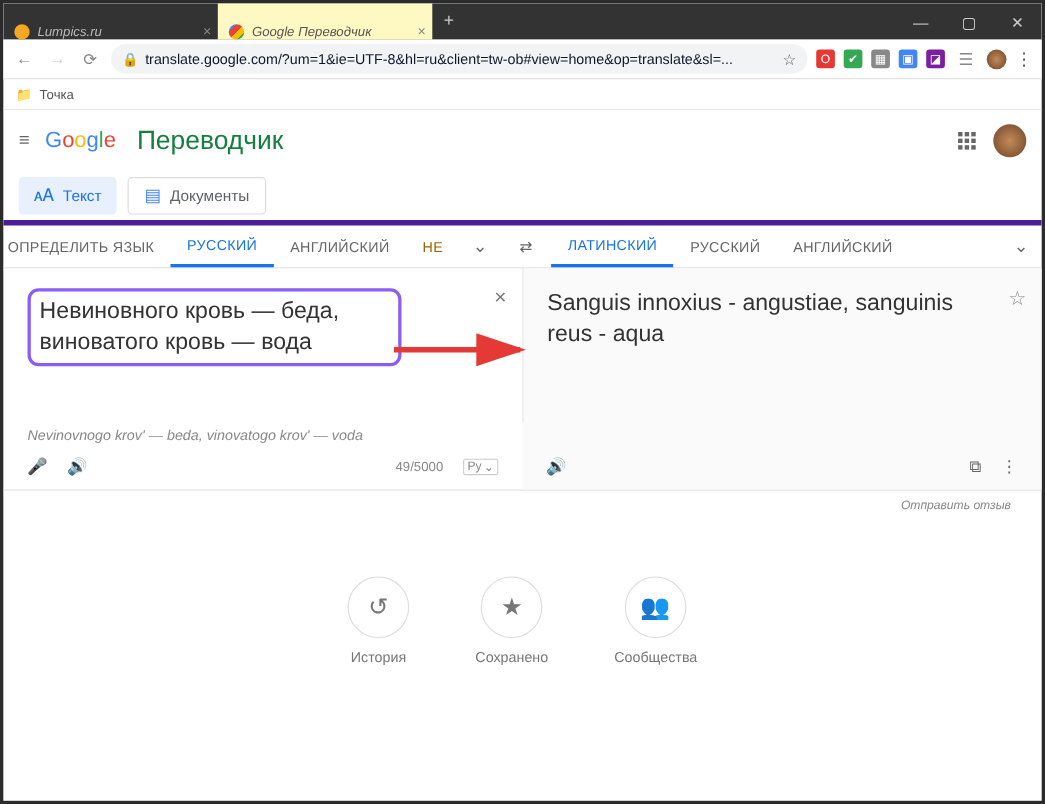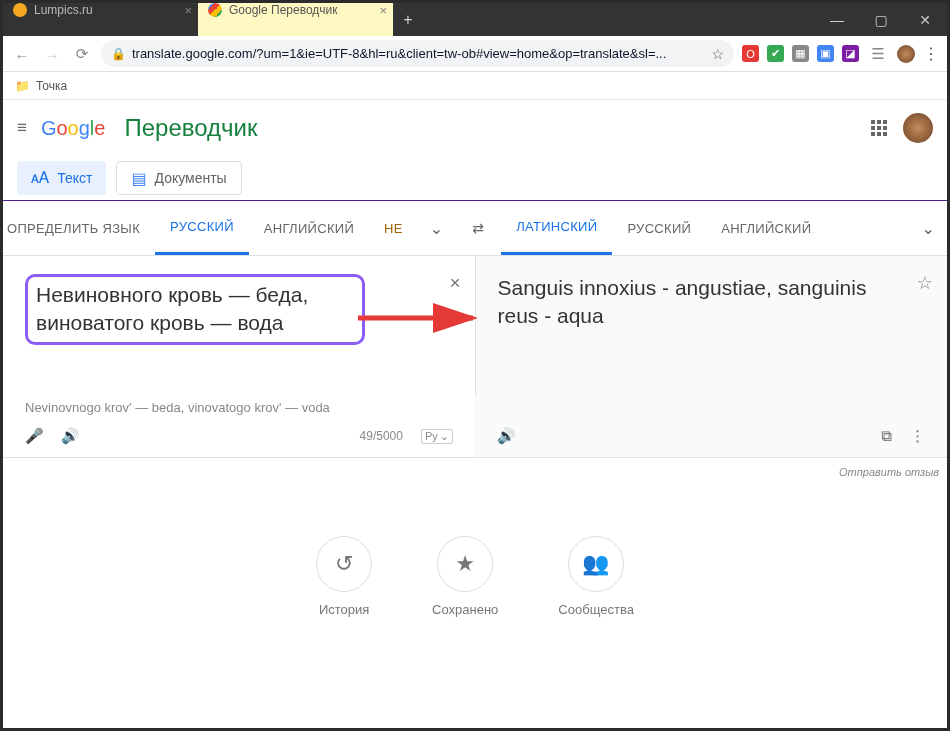--- a/index.html
+++ b/index.html
@@ -1,19 +1,19 @@
 <!DOCTYPE html>
 <html><head>
 <meta charset="utf-8">
 <style>
   * { box-sizing: border-box; margin: 0; padding: 0; font-family: Arial, 'Segoe UI', Roboto, sans-serif; }
   body { background: #2b2b2b; display:flex; justify-content:center; }
   .screen { width: 950px; height: 731px; background:#fff; border:3px solid #2b2b2b; position:relative; overflow:hidden;}
   .tabs-row { height: 33px; background:#333; display:flex; align-items:stretch; }
-  .tab { display:flex; align-items:flex-start; padding:0 10px; color:#bbb; font-size:12px; gap:7px; position:relative; width:195px; }
+  .tab { display:flex; align-items:flex-end; padding:0 10px; color:#bbb; font-size:12px; gap:7px; position:relative; width:195px;font-style:italic; }
   .tab.active { background:#fef9c3; color:#555; }
   .tab .favicon { width:14px; height:14px; border-radius:50%; }
   .fav-lumpics { background:#f5a623; }
   .fav-google { width:14px; height:14px; background:linear-gradient(135deg,#4285f4 25%,#ea4335 25% 50%,#fbbc05 50% 75%,#34a853 75%); border-radius:2px;}
   .tab-close { position:absolute; right:6px; color:#888; font-size:13px;}
   .new-tab { width:30px; display:flex; align-items:center; justify-content:center; color:#ccc; font-size:16px;}
   .winbtns { margin-left:auto; display:flex; }
   .winbtn { width:44px; display:flex; align-items:center; justify-content:center; color:#ccc; font-size:14px;}
   .addr-row { height:36px; background:#fff; display:flex; align-items:center; padding:0 8px; gap:8px; border-bottom:1px solid #e0e0e0;}
   .nav-icn { color:#888; width:22px; text-align:center; font-size:15px;}
@@ -35,44 +35,44 @@
   .g-blue{color:#4285f4;} .g-red{color:#ea4335;} .g-yellow{color:#fbbc05;} .g-green{color:#34a853;}
   .brand-label { color:#15803d; font-size:24px; margin-left:5px;}
   .app-header .right { margin-left:auto; display:flex; align-items:center; gap:16px;}
   .apps-grid { display:grid; grid-template-columns:repeat(3,4px); grid-gap:2px;}
   .apps-grid span{width:4px;height:4px;background:#666;}
   .big-avatar{width:30px;height:30px;border-radius:50%;background:radial-gradient(circle,#c48a5a,#6b4226);}
   .mode-row { height:44px; padding:0 14px; display:flex; align-items:center; gap:10px;}
   .mode-btn { height:34px; border:1px solid #dadce0; border-radius:4px; display:flex; align-items:center; padding:0 14px; gap:8px; font-size:14px; color:#5f6368; cursor:pointer;}
   .mode-btn.active { background:#e8f0fe; color:#1a73e8; border:none;}
   .mode-btn .micon { font-size:16px;}
-  .lang-row { height:56px; display:flex; align-items:stretch; border-top:1px solid #4c1d95; border-bottom:1px solid #e0e0e0;}
+  .lang-row { height:44px; display:flex; align-items:stretch; border-top:5px solid #4c1d95; border-bottom:1px solid #e0e0e0;}
   .lang-half { flex:1; display:flex; align-items:center; gap:0;}
   .lang-item { padding:0 15px; font-size:13px; color:#666; height:100%; display:flex; align-items:center; letter-spacing:0.3px; cursor:pointer; white-space:nowrap;}
   .lang-item.active { color:#1a73e8; border-bottom:3px solid #1a73e8; font-weight:500;}
   .lang-item.fade { color:#a16207;}
   .chev { padding:0 12px; color:#666; display:flex;align-items:center; cursor:pointer;}
   .swap { width:46px; display:flex; align-items:center; justify-content:center; color:#666; font-size:14px; cursor:pointer;}
   .trans-row { display:flex; height:140px; }
   .trans-half { flex:1; padding:18px 22px 6px 22px; position:relative; }
   .trans-half:first-child { border-right:1px solid #e0e0e0;}
   .trans-half.tgt { background:#fafafa;}
   .src-text { font-size:21px; color:#333; line-height:1.35; border:3px solid #8b5cf6; border-radius:10px; padding:4px 8px; display:inline-block; max-width:340px;}
   .tgt-text { font-size:21px; color:#333; line-height:1.35; max-width:380px;}
   .clear-x { position:absolute; top:16px; right:14px; color:#777; font-size:19px; cursor:pointer;}
   .fav-star { position:absolute; top:16px; right:14px; color:#888; font-size:18px; cursor:pointer;}
   .translit-row { display:flex;}
-  .translit { flex:1; padding:4px 22px; color:#888; font-size:13px;}
+  .translit { flex:1; padding:4px 22px; color:#888; font-size:13px;font-style:italic;}
   .tools-row { display:flex; border-bottom:1px solid #e0e0e0;}
   .tools-half { flex:1; padding:8px 22px 12px 22px; display:flex; align-items:center; gap:18px; color:#666; font-size:15px;}
   .tools-half.tgt{background:#fafafa;}
   .tools-half .spacer{flex:1;}
   .count { color:#888; font-size:12px;}
   .kbd { font-size:11px; color:#888; border:1px solid #ccc; border-radius:2px; padding:0 3px; display:flex; align-items:center; gap:2px;}
-  .feedback { text-align:right; color:#888; font-size:11px; font-style:italic; padding:8px 8px;}
+  .feedback { text-align:right; color:#888; font-size:11px; font-style:italic; padding:8px 28px;}
   .bottom-icons { display:flex; justify-content:center; gap:60px; margin-top:50px;}
   .big-circle { display:flex; flex-direction:column; align-items:center; gap:10px; color:#777; font-size:13px;}
   .circ { width:56px; height:56px; border-radius:50%; border:1px solid #dadce0; display:flex; align-items:center; justify-content:center; font-size:22px; color:#777; cursor:pointer;}
   .red-arrow { position:absolute; top:300px; left:355px; pointer-events:none;}
 </style>
 </head>
 <body>
 
 <div class="screen">
 

